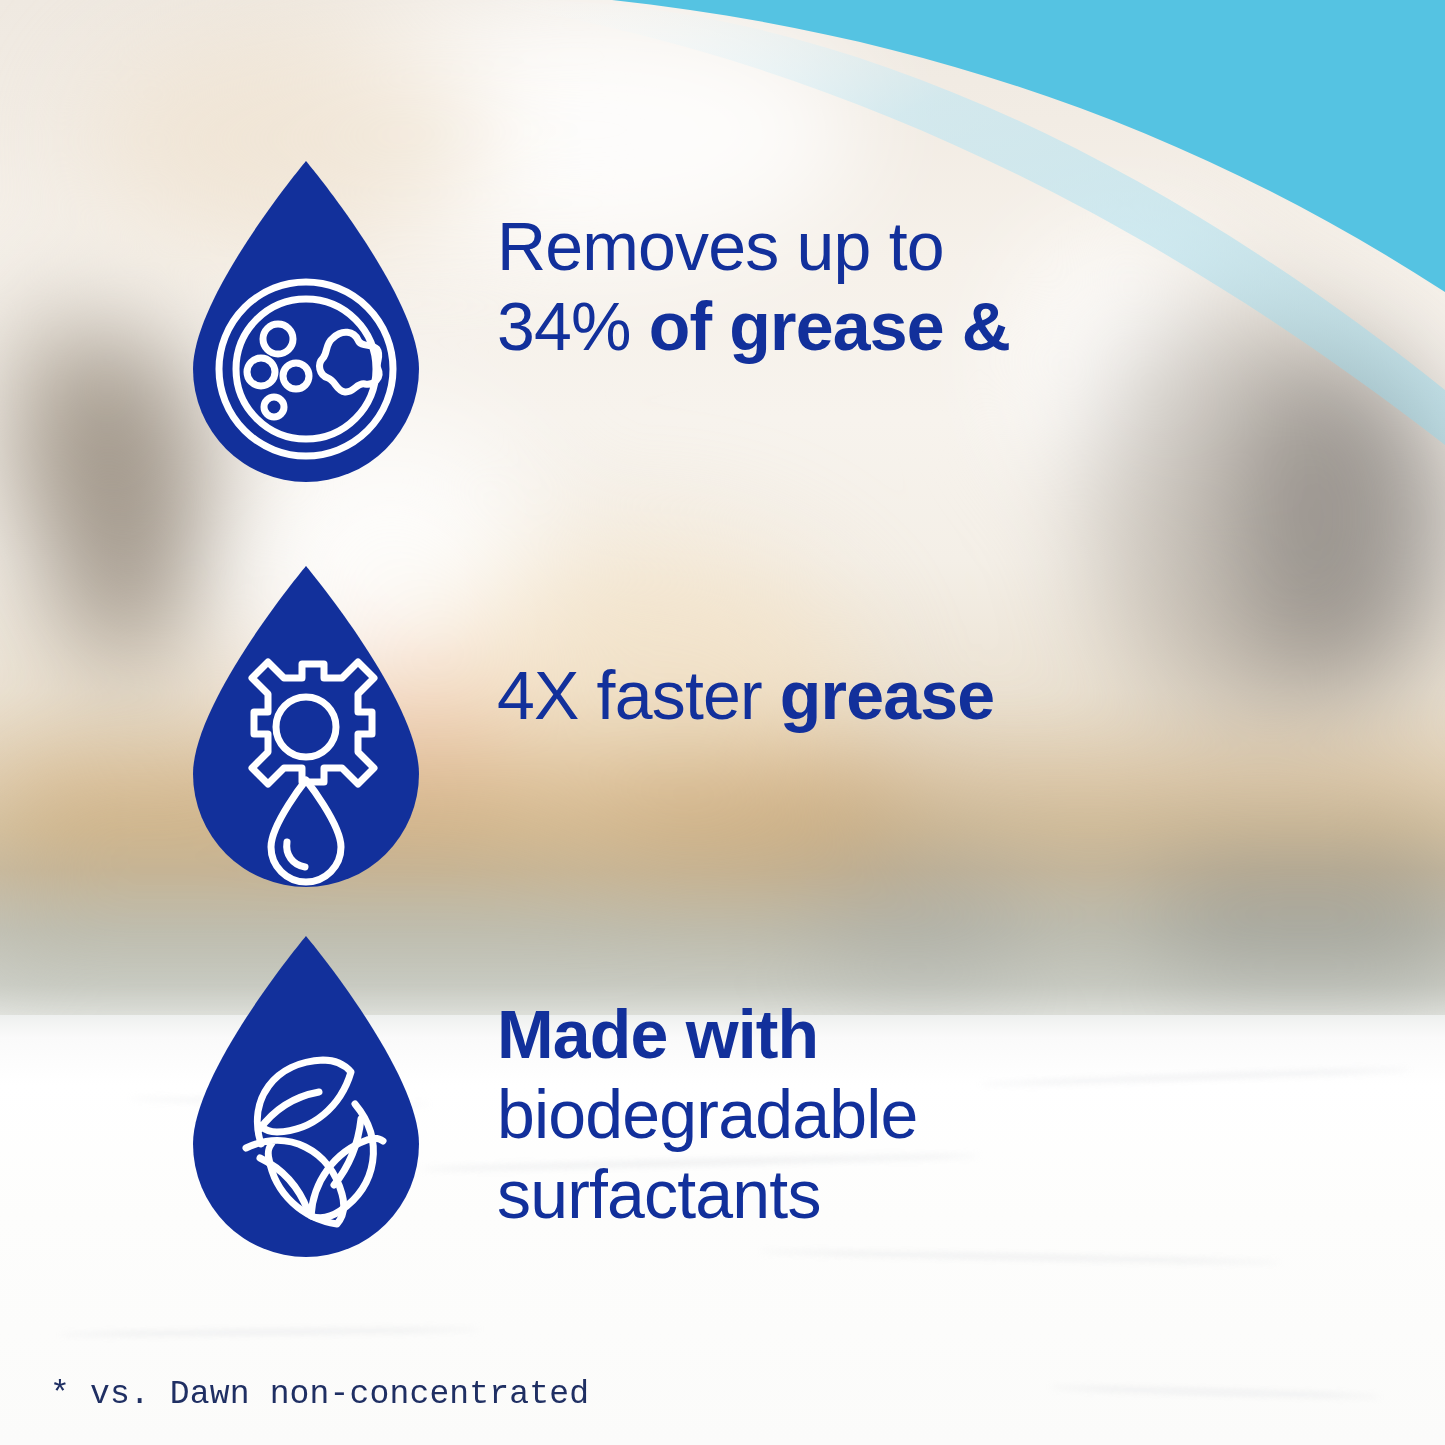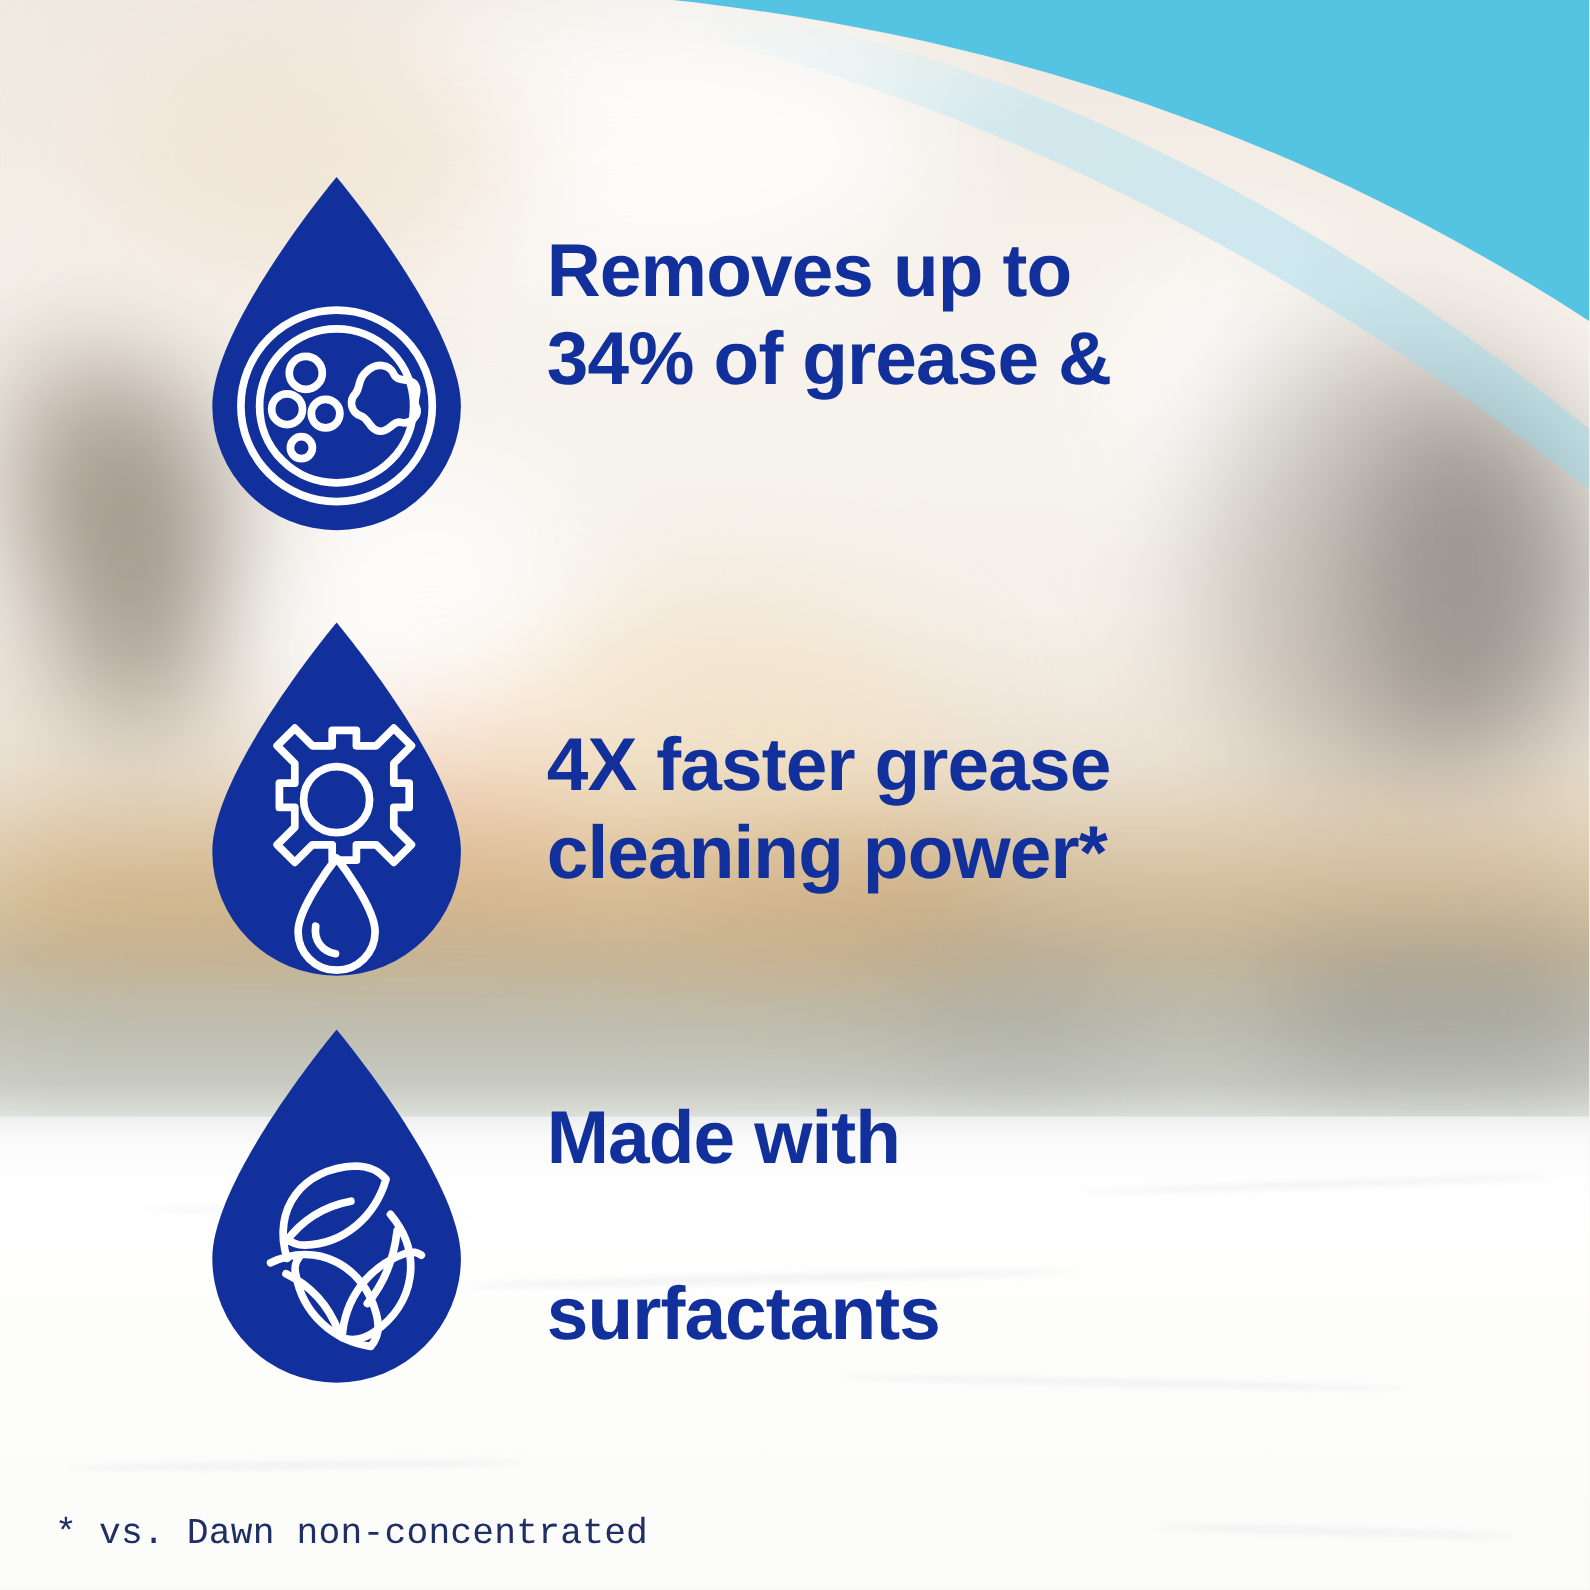--- a/index.html
+++ b/index.html
@@ -189,21 +189,21 @@
     position: absolute;
     left: 497px;
     color: #12309B;
     font-family: "Liberation Sans", sans-serif;
     letter-spacing: -0.012em;
     line-height: 1.175;
   }
   .t1 { top: 207px;  width: 680px; font-size: 68px; }
   .t2 { top: 632px;  width: 680px; font-size: 68px; margin-top: 24px; }
   .t3 { top: 995px;  width: 680px; font-size: 68px; }
-  .feature-text b { font-weight: 700; }
+  .feature-text b { font-weight: 400; }
   .feature-text span.reg { font-weight: 700; }
 
   .footnote {
     position: absolute;
     left: 50px;
     top: 1376px;
     color: #1f2f63;
     font-size: 33px;
     font-weight: 400;
     letter-spacing: 0.005em;
@@ -298,21 +298,20 @@
           <g fill="none" stroke="#FFFFFF" stroke-width="7" stroke-linecap="round" stroke-linejoin="round">
             <path d="M123 218 C123 218 158 262 158 285 A35 35 0 0 1 88 285 C88 262 123 218 123 218 Z"></path>
             <path d="M104 280 c-2 13 6 23 18 25"></path>
           </g>
         </svg>
       </div>
     </div>
     <div class="feature-text t2">
       <b>4X faster</b><span class="reg"> grease</span>
       <br>
-      <span class="reg">cleaning power*</span>
     </div>
 
     <div class="feature f3">
       <div class="drop">
         <svg viewBox="0 0 246 332">
           <path d="M123 4 C123 4 236 139 236 212 A113 113 0 0 1 10 212 C10 139 123 4 123 4 Z" fill="#12309B"></path>
           <g fill="none" stroke="#FFFFFF" stroke-width="7" stroke-linecap="round" stroke-linejoin="round">
 
             <path d="M78 212 c-14 -45 14 -82 62 -84 c14 0 22 5 28 12 c-10 34 -38 59 -74 60 c-8 0 -12 -2 -16 -6"></path>
             <path d="M76 198 c16 -22 38 -34 60 -38"></path>
@@ -322,20 +321,21 @@
 
             <path d="M172 172 c30 36 22 82 -15 107 c-12 8 -21 8 -29 5 c2 -34 23 -64 56 -76 c7 -3 12 -2 16 1"></path>
             <path d="M178 187 c-3 27 -13 49 -27 66"></path>
           </g>
         </svg>
       </div>
     </div>
     <div class="feature-text t3">
       <span class="reg">Made with</span>
       <br>
+      <b>biodegradable</b>
       <br>
       <b>surfactants</b>
     </div>
 
   </div>
 
   <div class="footnote">* vs. Dawn non-concentrated</div>
 
 </div>
 

